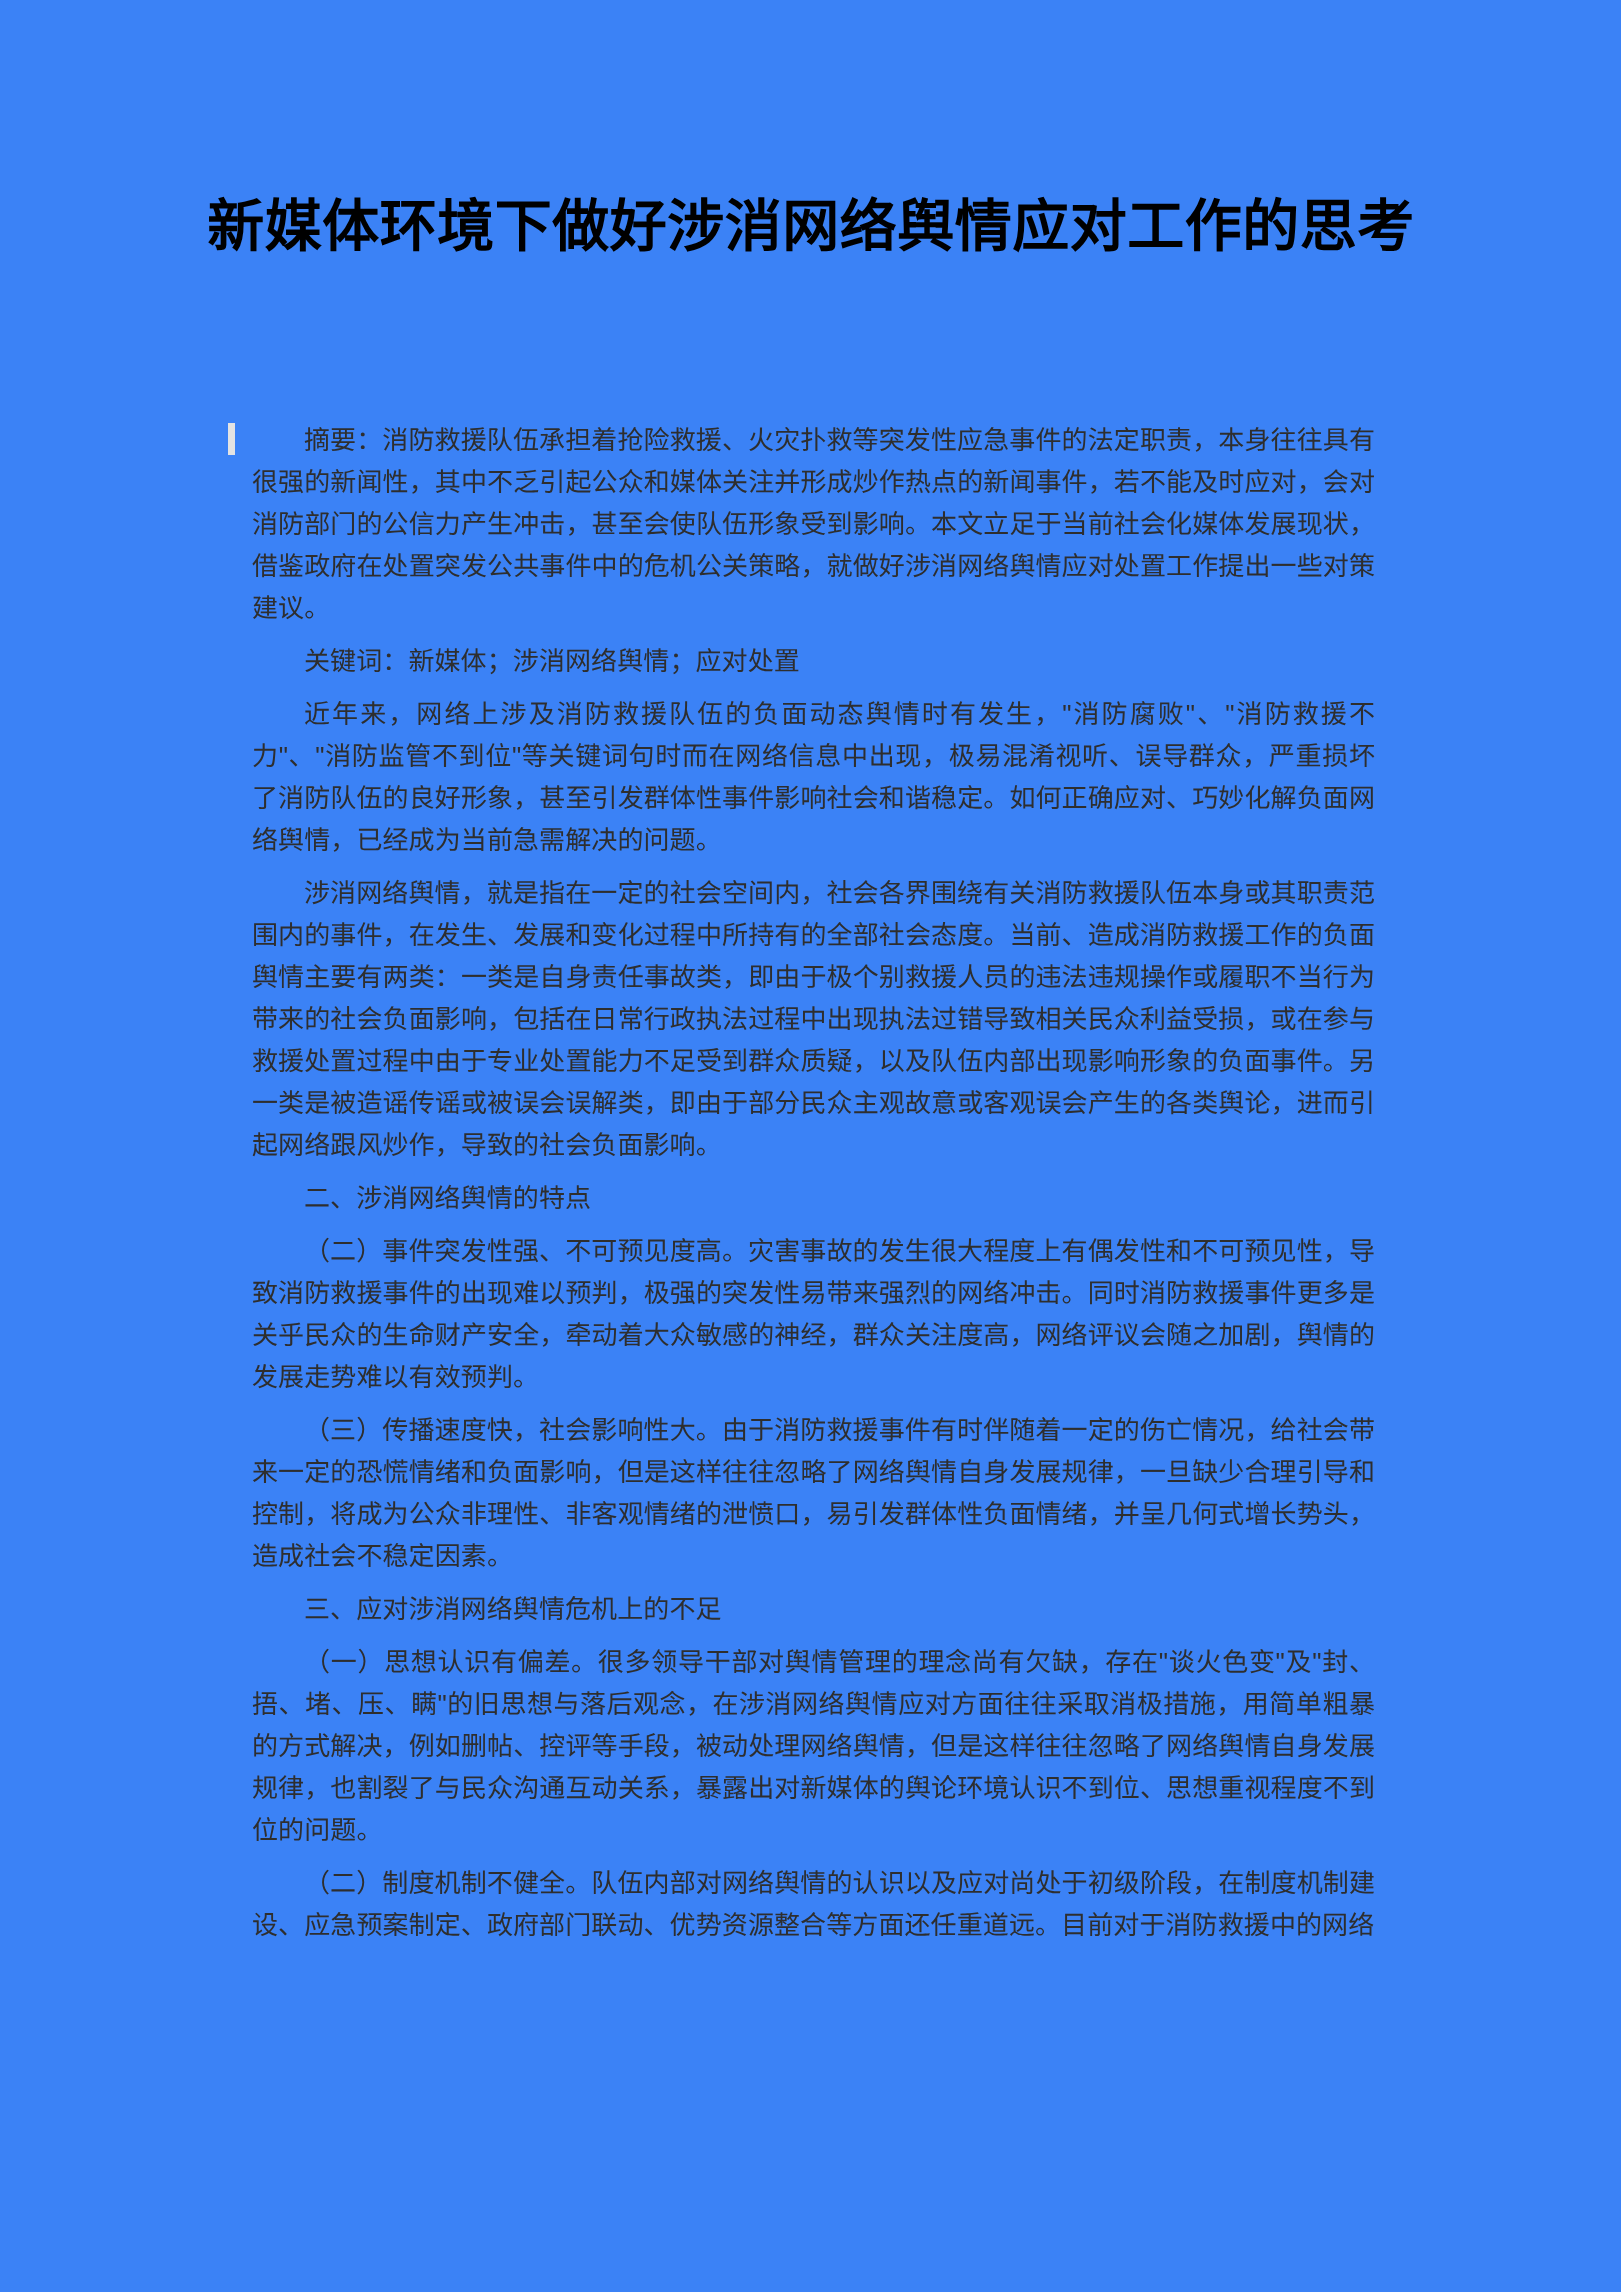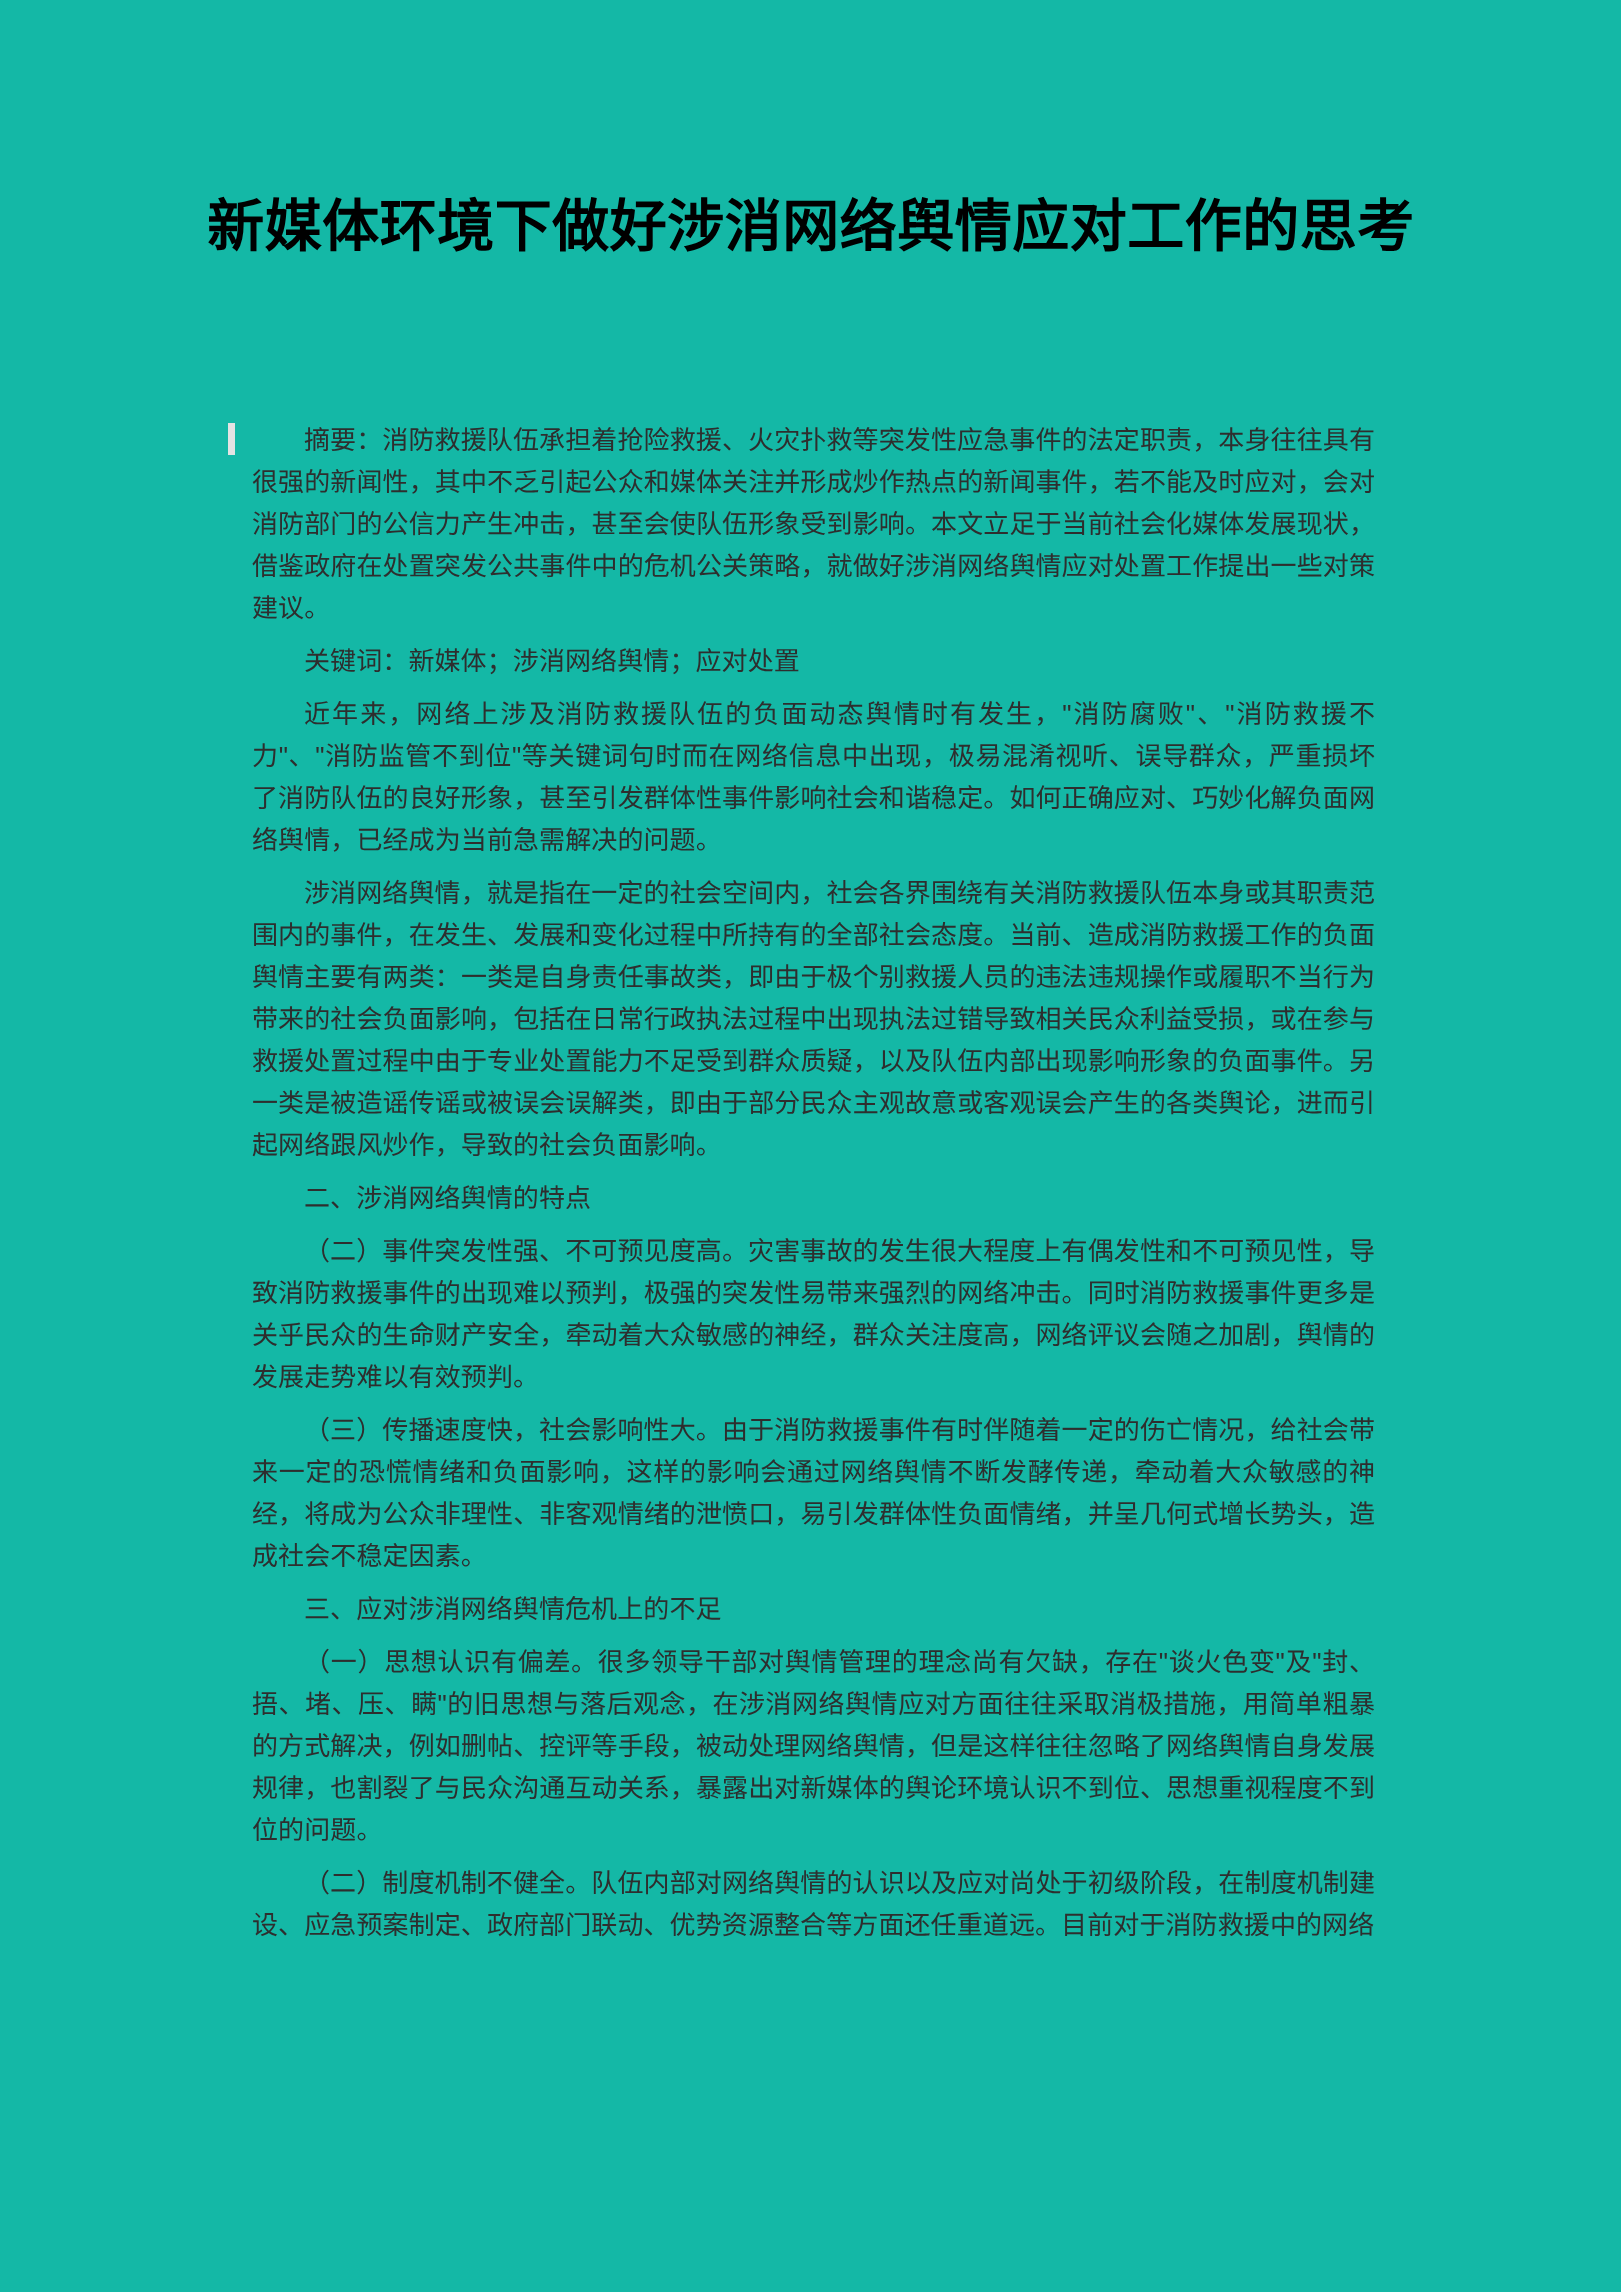--- a/index.html
+++ b/index.html
@@ -14,21 +14,21 @@
     font-family: "Liberation Sans", "DejaVu Sans", sans-serif;
     color: #2b2b2b;
     overflow: hidden;
     position: relative;
   }
   .page {
     box-sizing: border-box;
     width: 1621px;
     height: 2293px;
     padding: 0;
-    background: #14b8a6;
+    background: #3b82f6;
     position: relative;
   }
   .doc-title {
     margin: 0;
     padding: 0;
     position: absolute;
     left: 167px;
     top: 192px;
     width: 1288px;
     text-align: center;
@@ -91,21 +91,21 @@
     <p class="para indent">近年来，网络上涉及消防救援队伍的负面动态舆情时有发生，"消防腐败"、"消防救援不力"、"消防监管不到位"等关键词句时而在网络信息中出现，极易混淆视听、误导群众，严重损坏了消防队伍的良好形象，甚至引发群体性事件影响社会和谐稳定。如何正确应对、巧妙化解负面网络舆情，已经成为当前急需解决的问题。</p>
 
 
     <p class="para indent">涉消网络舆情，就是指在一定的社会空间内，社会各界围绕有关消防救援队伍本身或其职责范围内的事件，在发生、发展和变化过程中所持有的全部社会态度。当前、造成消防救援工作的负面舆情主要有两类：一类是自身责任事故类，即由于极个别救援人员的违法违规操作或履职不当行为带来的社会负面影响，包括在日常行政执法过程中出现执法过错导致相关民众利益受损，或在参与救援处置过程中由于专业处置能力不足受到群众质疑，以及队伍内部出现影响形象的负面事件。另一类是被造谣传谣或被误会误解类，即由于部分民众主观故意或客观误会产生的各类舆论，进而引起网络跟风炒作，导致的社会负面影响。</p>
 
     <p class="para indent">二、涉消网络舆情的特点</p>
 
 
     <p class="para indent">（二）事件突发性强、不可预见度高。灾害事故的发生很大程度上有偶发性和不可预见性，导致消防救援事件的出现难以预判，极强的突发性易带来强烈的网络冲击。同时消防救援事件更多是关乎民众的生命财产安全，牵动着大众敏感的神经，群众关注度高，网络评议会随之加剧，舆情的发展走势难以有效预判。</p>
 
-    <p class="para indent">（三）传播速度快，社会影响性大。由于消防救援事件有时伴随着一定的伤亡情况，给社会带来一定的恐慌情绪和负面影响，这样的影响会通过网络舆情不断发酵传递，牵动着大众敏感的神经，将成为公众非理性、非客观情绪的泄愤口，易引发群体性负面情绪，并呈几何式增长势头，造成社会不稳定因素。</p>
+    <p class="para indent">（三）传播速度快，社会影响性大。由于消防救援事件有时伴随着一定的伤亡情况，给社会带来一定的恐慌情绪和负面影响，但是这样往往忽略了网络舆情自身发展规律，一旦缺少合理引导和控制，将成为公众非理性、非客观情绪的泄愤口，易引发群体性负面情绪，并呈几何式增长势头，造成社会不稳定因素。</p>
 
     <p class="para indent">三、应对涉消网络舆情危机上的不足</p>
 
     <p class="para indent">（一）思想认识有偏差。很多领导干部对舆情管理的理念尚有欠缺，存在"谈火色变"及"封、捂、堵、压、瞒"的旧思想与落后观念，在涉消网络舆情应对方面往往采取消极措施，用简单粗暴的方式解决，例如删帖、控评等手段，被动处理网络舆情，但是这样往往忽略了网络舆情自身发展规律，也割裂了与民众沟通互动关系，暴露出对新媒体的舆论环境认识不到位、思想重视程度不到位的问题。</p>
 
     <p class="para indent">（二）制度机制不健全。队伍内部对网络舆情的认识以及应对尚处于初级阶段，在制度机制建设、应急预案制定、政府部门联动、优势资源整合等方面还任重道远。目前对于消防救援中的网络</p>
 
   </div>
 </div>
 

